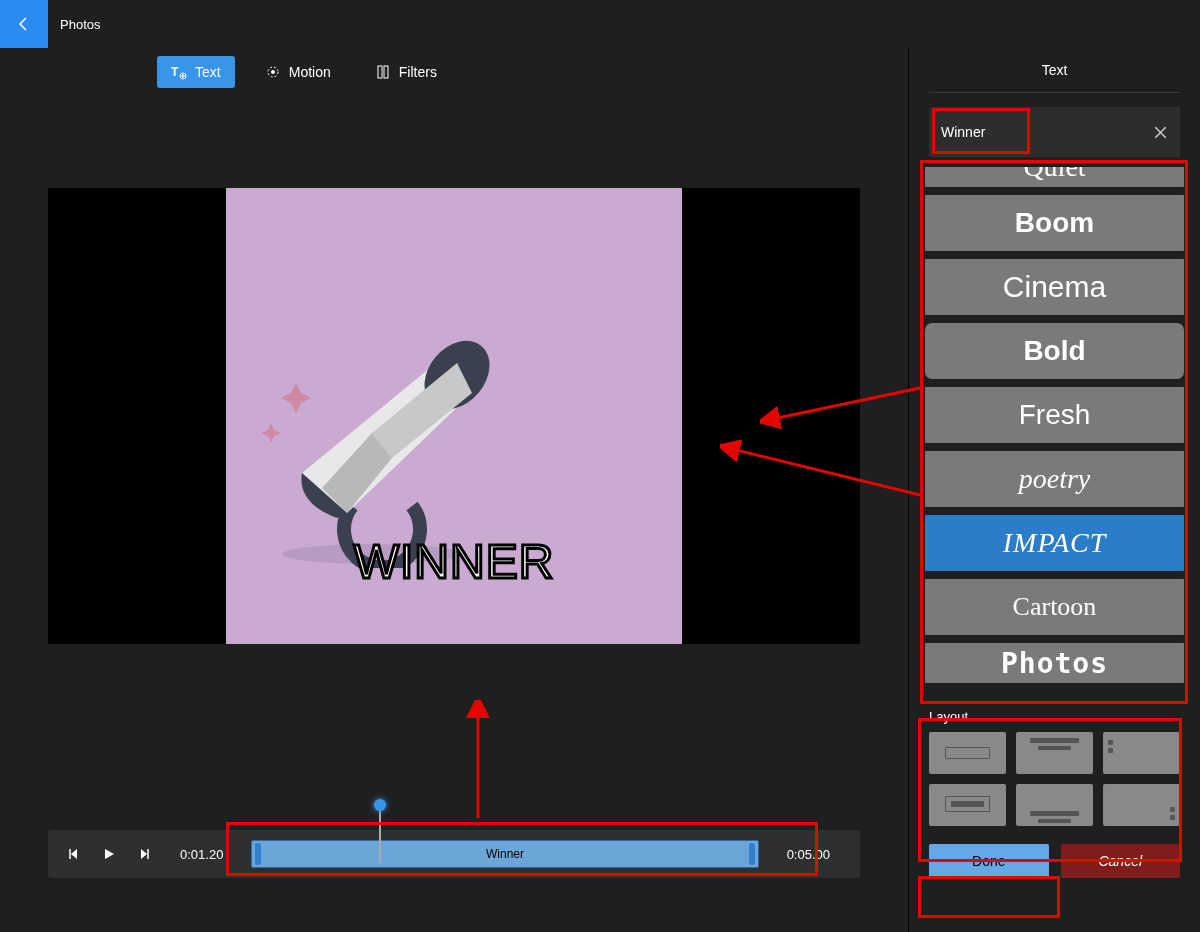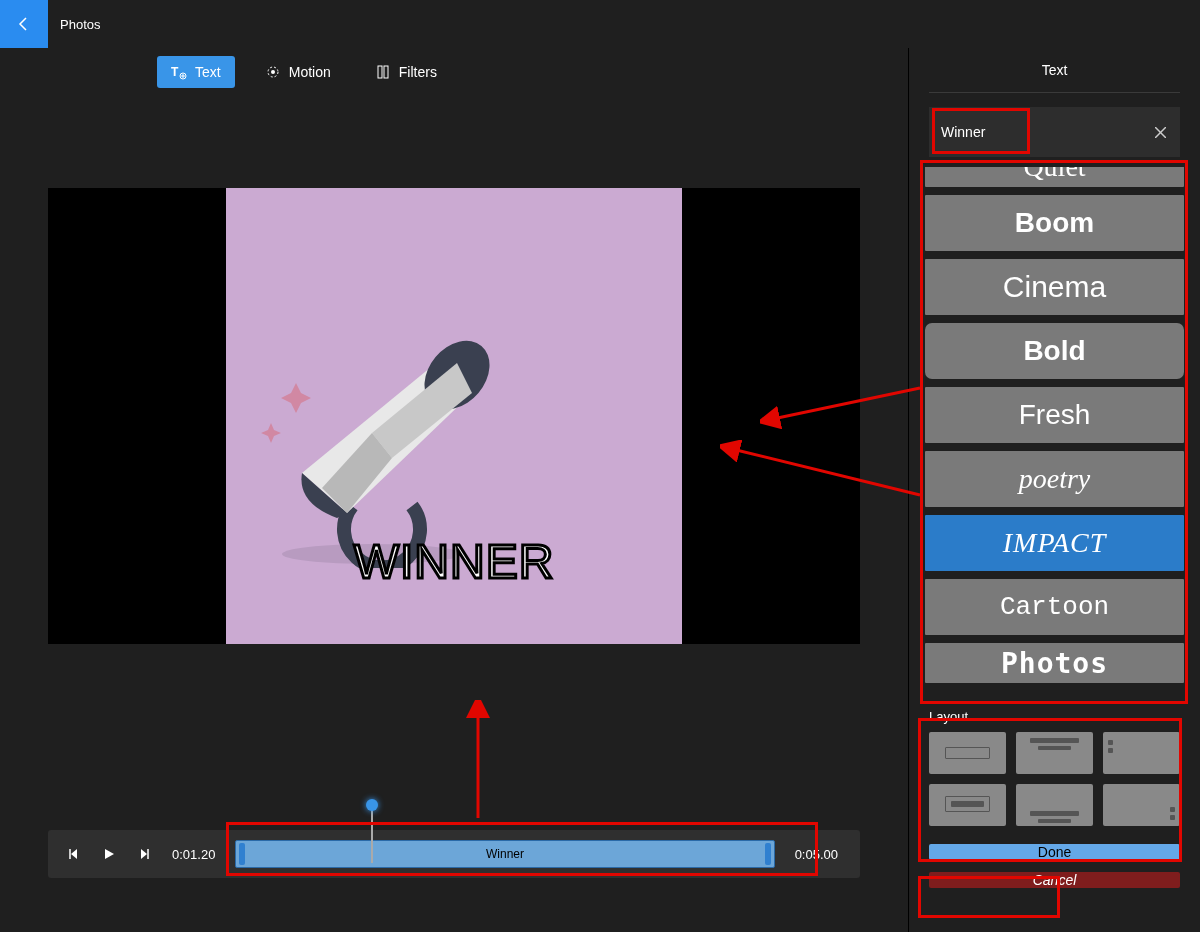--- a/index.html
+++ b/index.html
@@ -153,21 +153,21 @@
     width: 34px;
     height: 34px;
     display: flex;
     align-items: center;
     justify-content: center;
     cursor: pointer;
     color: #fff;
   }
   .tl-time {
     font-size: 13px;
-    margin: 0 12px;
+    margin: 0 20px;
     color: #fff;
   }
   .tl-track {
     flex: 1;
     height: 28px;
     background: #6ca6d8;
     border: 1px solid #2a6aa8;
     border-radius: 2px;
     position: relative;
     margin: 0 8px;
@@ -271,21 +271,21 @@
   .style-item.selected {
     background: #2b7cc9;
   }
   .style-quiet { font-family: Georgia, serif; font-size: 28px; }
   .style-boom { font-weight: 900; letter-spacing: 0px; font-size: 28px; }
   .style-cinema { font-weight: 300; font-size: 30px; }
   .style-bold { font-weight: 900; font-family: "Arial Black", sans-serif; font-size: 28px; border-radius: 7px; }
   .style-fresh { font-weight: 300; font-size: 28px; }
   .style-poetry { font-family: Georgia, serif; font-style: italic; font-size: 28px; }
   .style-impact { font-family: Impact, "Arial Black"; font-style: italic; font-size: 28px; letter-spacing: 1px; }
-  .style-cartoon { font-family: Liberation Mono, monospace; font-size: 26px; justify-content: center; }
+  .style-cartoon { font-family: Liberation Serif, serif; font-size: 26px; justify-content: center; }
   .style-pixel { font-family: monospace; font-weight: 900; font-size: 28px; letter-spacing: 1px; }
   .layout-section {
     margin: 12px 20px 0 20px;
   }
   .layout-label {
     font-size: 13px;
     margin-bottom: 8px;
     display: block;
   }
   .layout-grid {
@@ -302,21 +302,20 @@
   }
   .layout-tile .bar {
     position: absolute;
     background: #555;
     border-radius: 1px;
   }
   .buttons-row {
     display: flex;
     gap: 12px;
     margin: 18px 20px 0 20px;
-    flex-direction: column;
   }
   .btn {
     flex: 1;
     height: 34px;
     border-radius: 2px;
     font-size: 14px;
     display: flex;
     align-items: center;
     justify-content: center;
     cursor: pointer;

